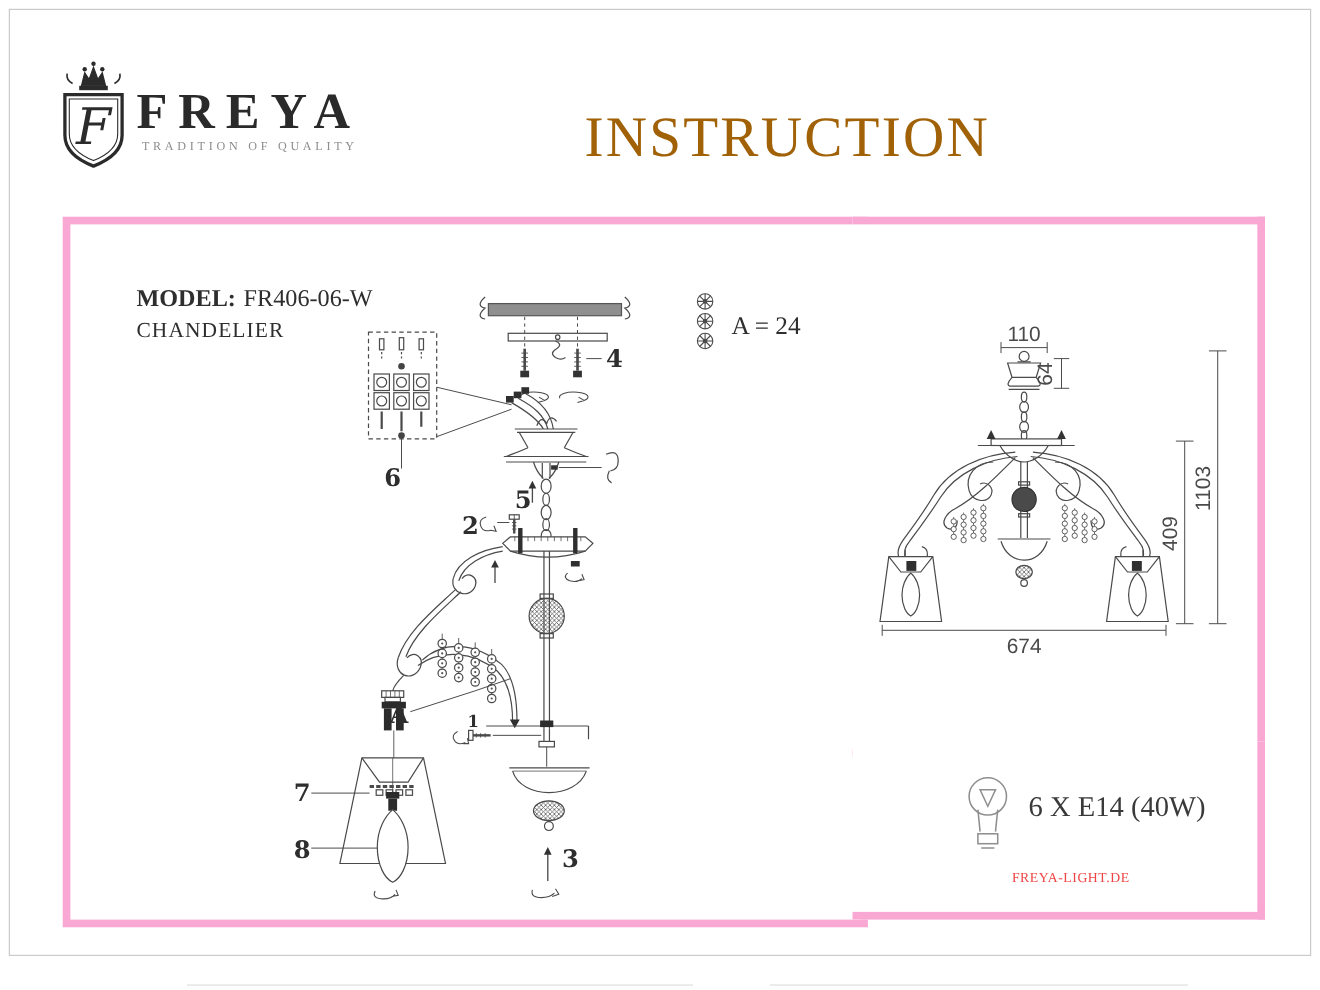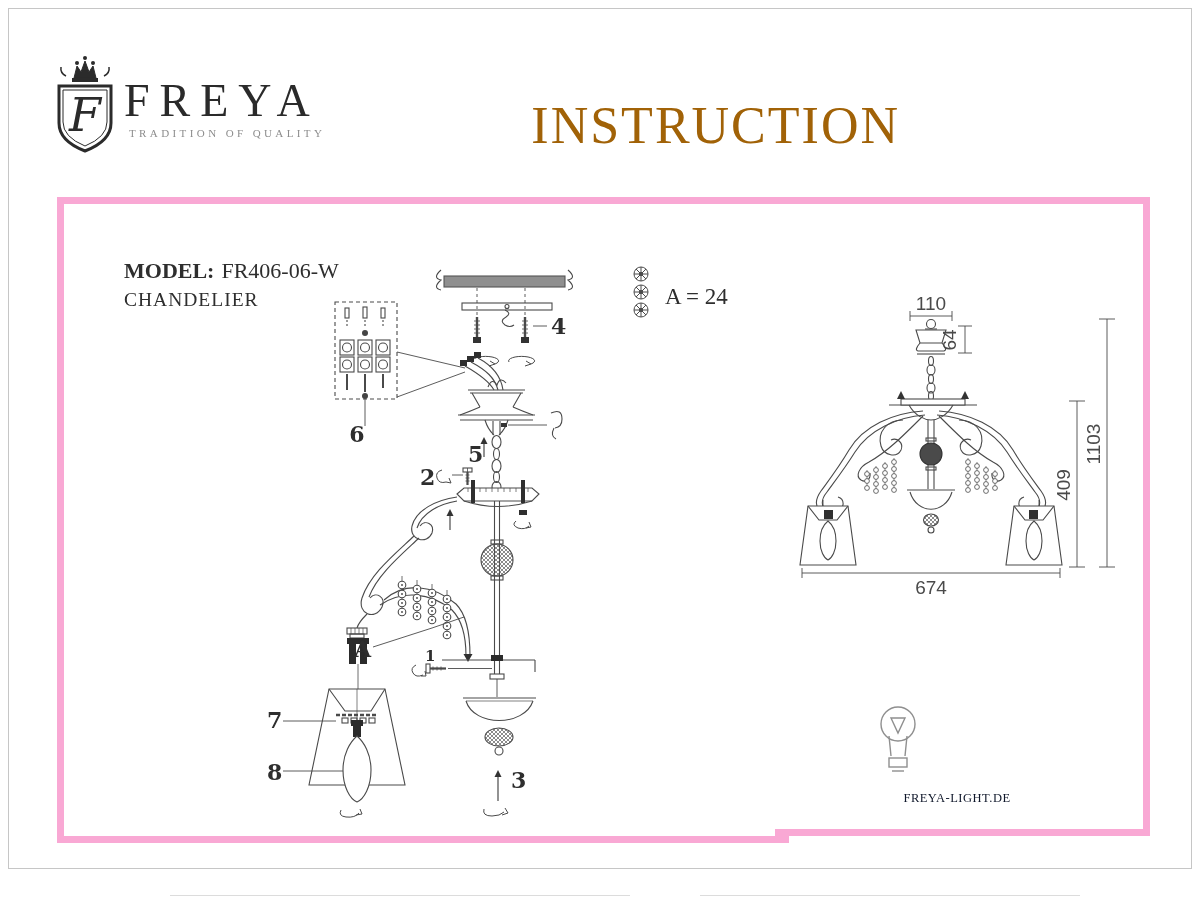--- a/index.html
+++ b/index.html
@@ -1,28 +1,28 @@
 <!DOCTYPE html>
 <html><head>
 <meta charset="utf-8">
 <style>
   html,body{margin:0;padding:0;background:#ffffff;}
   body{width:1200px;height:900px;position:relative;overflow:hidden;
        font-family:"Liberation Serif",serif;color:#2b2b2b;}
   .abs{position:absolute;}
   .page-border{left:8px;top:8px;width:1182px;height:859px;border:1px solid #c6c6c6;}
   .panel{border:7px solid #f9a8d4;background:#fff;}
-  .brand{left:124px;top:74px;font-size:46px;font-weight:normal;letter-spacing:10px;color:#2a2a2a;}
+  .brand{left:124px;top:74px;font-size:46px;font-weight:bold;letter-spacing:10px;color:#2a2a2a;}
   .tagline{left:129px;top:127px;font-size:11px;letter-spacing:3.4px;color:#8d8d8d;
            font-family:Liberation Serif, serif;}
   .title{left:300px;top:96px;width:600px;text-align:right;font-size:52px;
          letter-spacing:2px;color:#a16207;}
   .spec-text{left:935px;top:719px;font-size:26px;color:#3a3a3a;}
-  .website{left:887px;top:791px;width:200px;text-align:center;font-size:12.5px;
-           letter-spacing:0.5px;color:#0f172a;}
+  .website{left:887px;top:791px;width:200px;text-align:right;font-size:12.5px;
+           letter-spacing:0.5px;color:#ef4444;}
   .scan-line{height:1px;background:#dcdcdc;}
   
   text{fill:#2e2e2e;}
   .t-model{font-family:"Liberation Serif",serif;font-size:22px;}
   .t-type{font-family:"Liberation Serif",serif;font-size:19.5px;letter-spacing:1px;}
   .t-part{font-family:"DejaVu Serif",serif;font-size:22px;font-weight:bold;}
   .t-part-sm{font-family:"DejaVu Serif",serif;font-size:15px;font-weight:bold;}
   .t-note{font-family:"Liberation Serif",serif;font-size:23px;}
   .t-dim{font-family:"Liberation Sans",sans-serif;font-size:19px;fill:#4a4a4a;}
   .crest-f{font-family:"DejaVu Serif",serif;font-size:46px;font-style:italic;fill:#2b2b2b;}
@@ -447,17 +447,18 @@
 <div class="abs panel" style="left:775px;top:674px;width:368px;height:155px;border-left:none;border-top:none">
   <svg class="abs" style="left:100px;top:26px" width="46" height="84" viewBox="0 0 46 84">
     <g fill="none" stroke="#8f8f8f" stroke-width="1.4">
       <circle cx="23" cy="24" r="17"></circle>
       <path d="M16,18 H30 L23,33 Z"></path>
       <path d="M14,36 L16,56 M32,36 L30,56"></path>
       <rect x="14" y="58" width="18" height="9"></rect>
       <path d="M17,71 H29"></path>
     </g>
   </svg>
+  <div class="abs spec-text" style="left:160px;top:45px">6 X E14 (40W)</div>
   <div class="abs website" style="left:112px;top:117px;width:140px">FREYA-LIGHT.DE</div>
 </div>
 
 <div class="abs scan-line" style="left:170px;top:895px;width:460px"></div>
 <div class="abs scan-line" style="left:700px;top:895px;width:380px"></div>
 
 </body></html>

